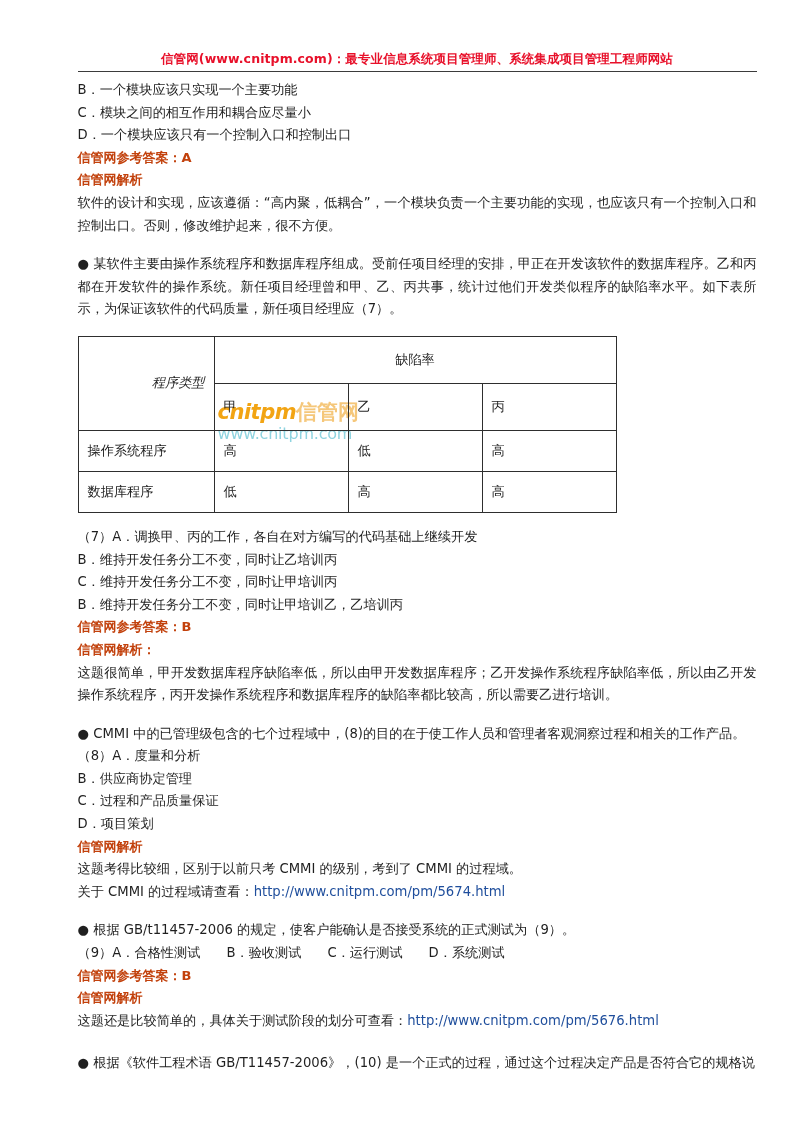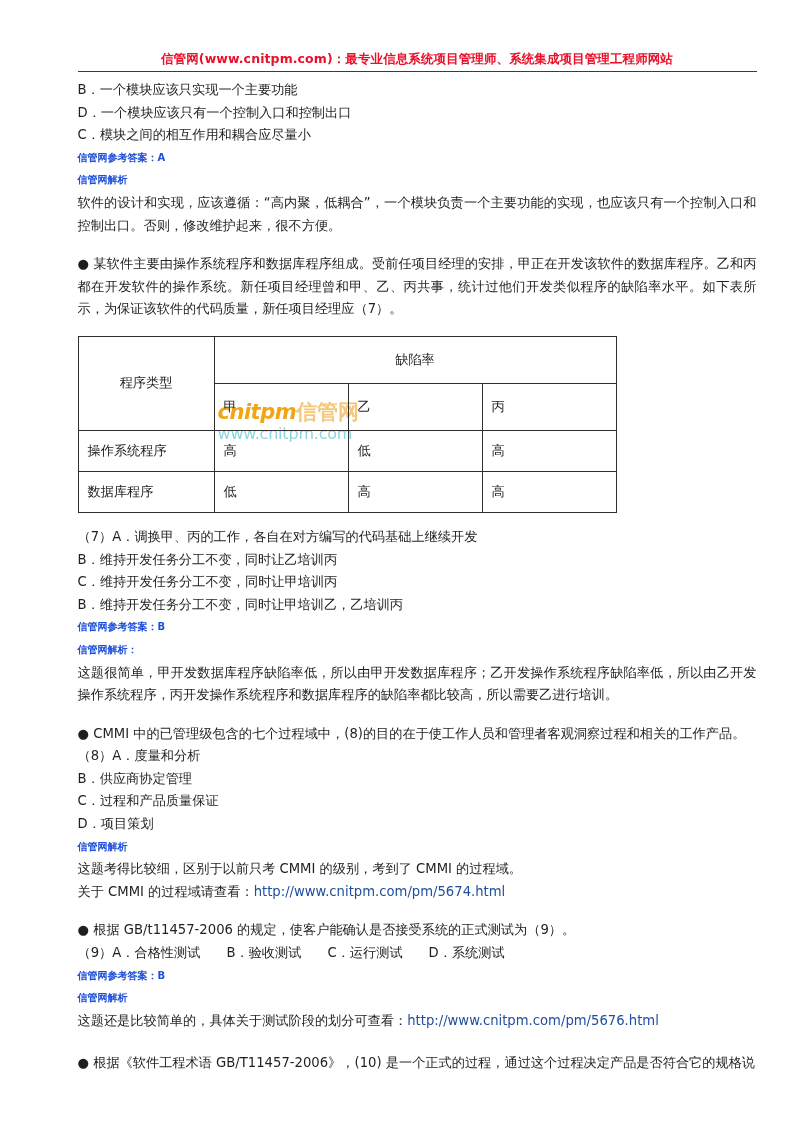--- a/index.html
+++ b/index.html
@@ -56,23 +56,23 @@
   }
   .para {
     font-size: 13.2px;
     line-height: 22.6px;
     color: #1f1f1f;
     text-align: justify;
     text-justify: inter-ideograph;
   }
   .bold-label {
     font-weight: bold;
-    font-size: 10px;
-    line-height: 22.6px;
-    color: #1d4ed8;
+    font-size: 13px;
+    line-height: 22.6px;
+    color: #c2410c;
   }
   .stem {
     font-size: 13.2px;
     line-height: 22.6px;
     color: #1f1f1f;
     text-align: justify;
     text-justify: inter-ideograph;
   }
   .gap-md { height: 16px; }
   .gap-lg { height: 20px; }
@@ -100,22 +100,23 @@
   }
   table.defect td {
     border: 1.1px solid #2e2e2e;
     font-size: 13.2px;
     color: #1f1f1f;
     padding: 2px 9px;
     background: transparent;
   }
   td.c-type {
     width: 136px;
-    text-align: center;
-    vertical-align: middle;
+    text-align: right;
+    vertical-align: middle;
+    font-style: italic;
   }
   td.c-rate-head {
     text-align: center;
     vertical-align: middle;
     height: 42px;
   }
   td.c-sub {
     vertical-align: middle;
     height: 42px;
   }
@@ -170,22 +171,22 @@
 
 <div class="page">
   <div class="content">
 
     <div class="site-header">
       <span>信管网(www.cnitpm.com)：</span><span>最专业信息系统项目管理师、系统集成项目管理工程师网站</span>
     </div>
     <div class="header-rule"></div>
 
     <div class="opt">B．一个模块应该只实现一个主要功能</div>
+    <div class="opt">C．模块之间的相互作用和耦合应尽量小</div>
     <div class="opt">D．一个模块应该只有一个控制入口和控制出口</div>
-    <div class="opt">C．模块之间的相互作用和耦合应尽量小</div>
     <div class="bold-label">信管网参考答案：A</div>
     <div class="bold-label">信管网解析</div>
     <div class="para">软件的设计和实现，应该遵循：“高内聚，低耦合”，一个模块负责一个主要功能的实现，也应该只有一个控制入口和控制出口。否则，修改维护起来，很不方便。</div>
 
     <div class="gap-md"></div>
 
     <div class="stem">● 某软件主要由操作系统程序和数据库程序组成。受前任项目经理的安排，甲正在开发该软件的数据库程序。乙和丙都在开发软件的操作系统。新任项目经理曾和甲、乙、丙共事，统计过他们开发类似程序的缺陷率水平。如下表所示，为保证该软件的代码质量，新任项目经理应（7）。</div>
 
     <div class="tbl-wrap">
       <div class="watermark">

